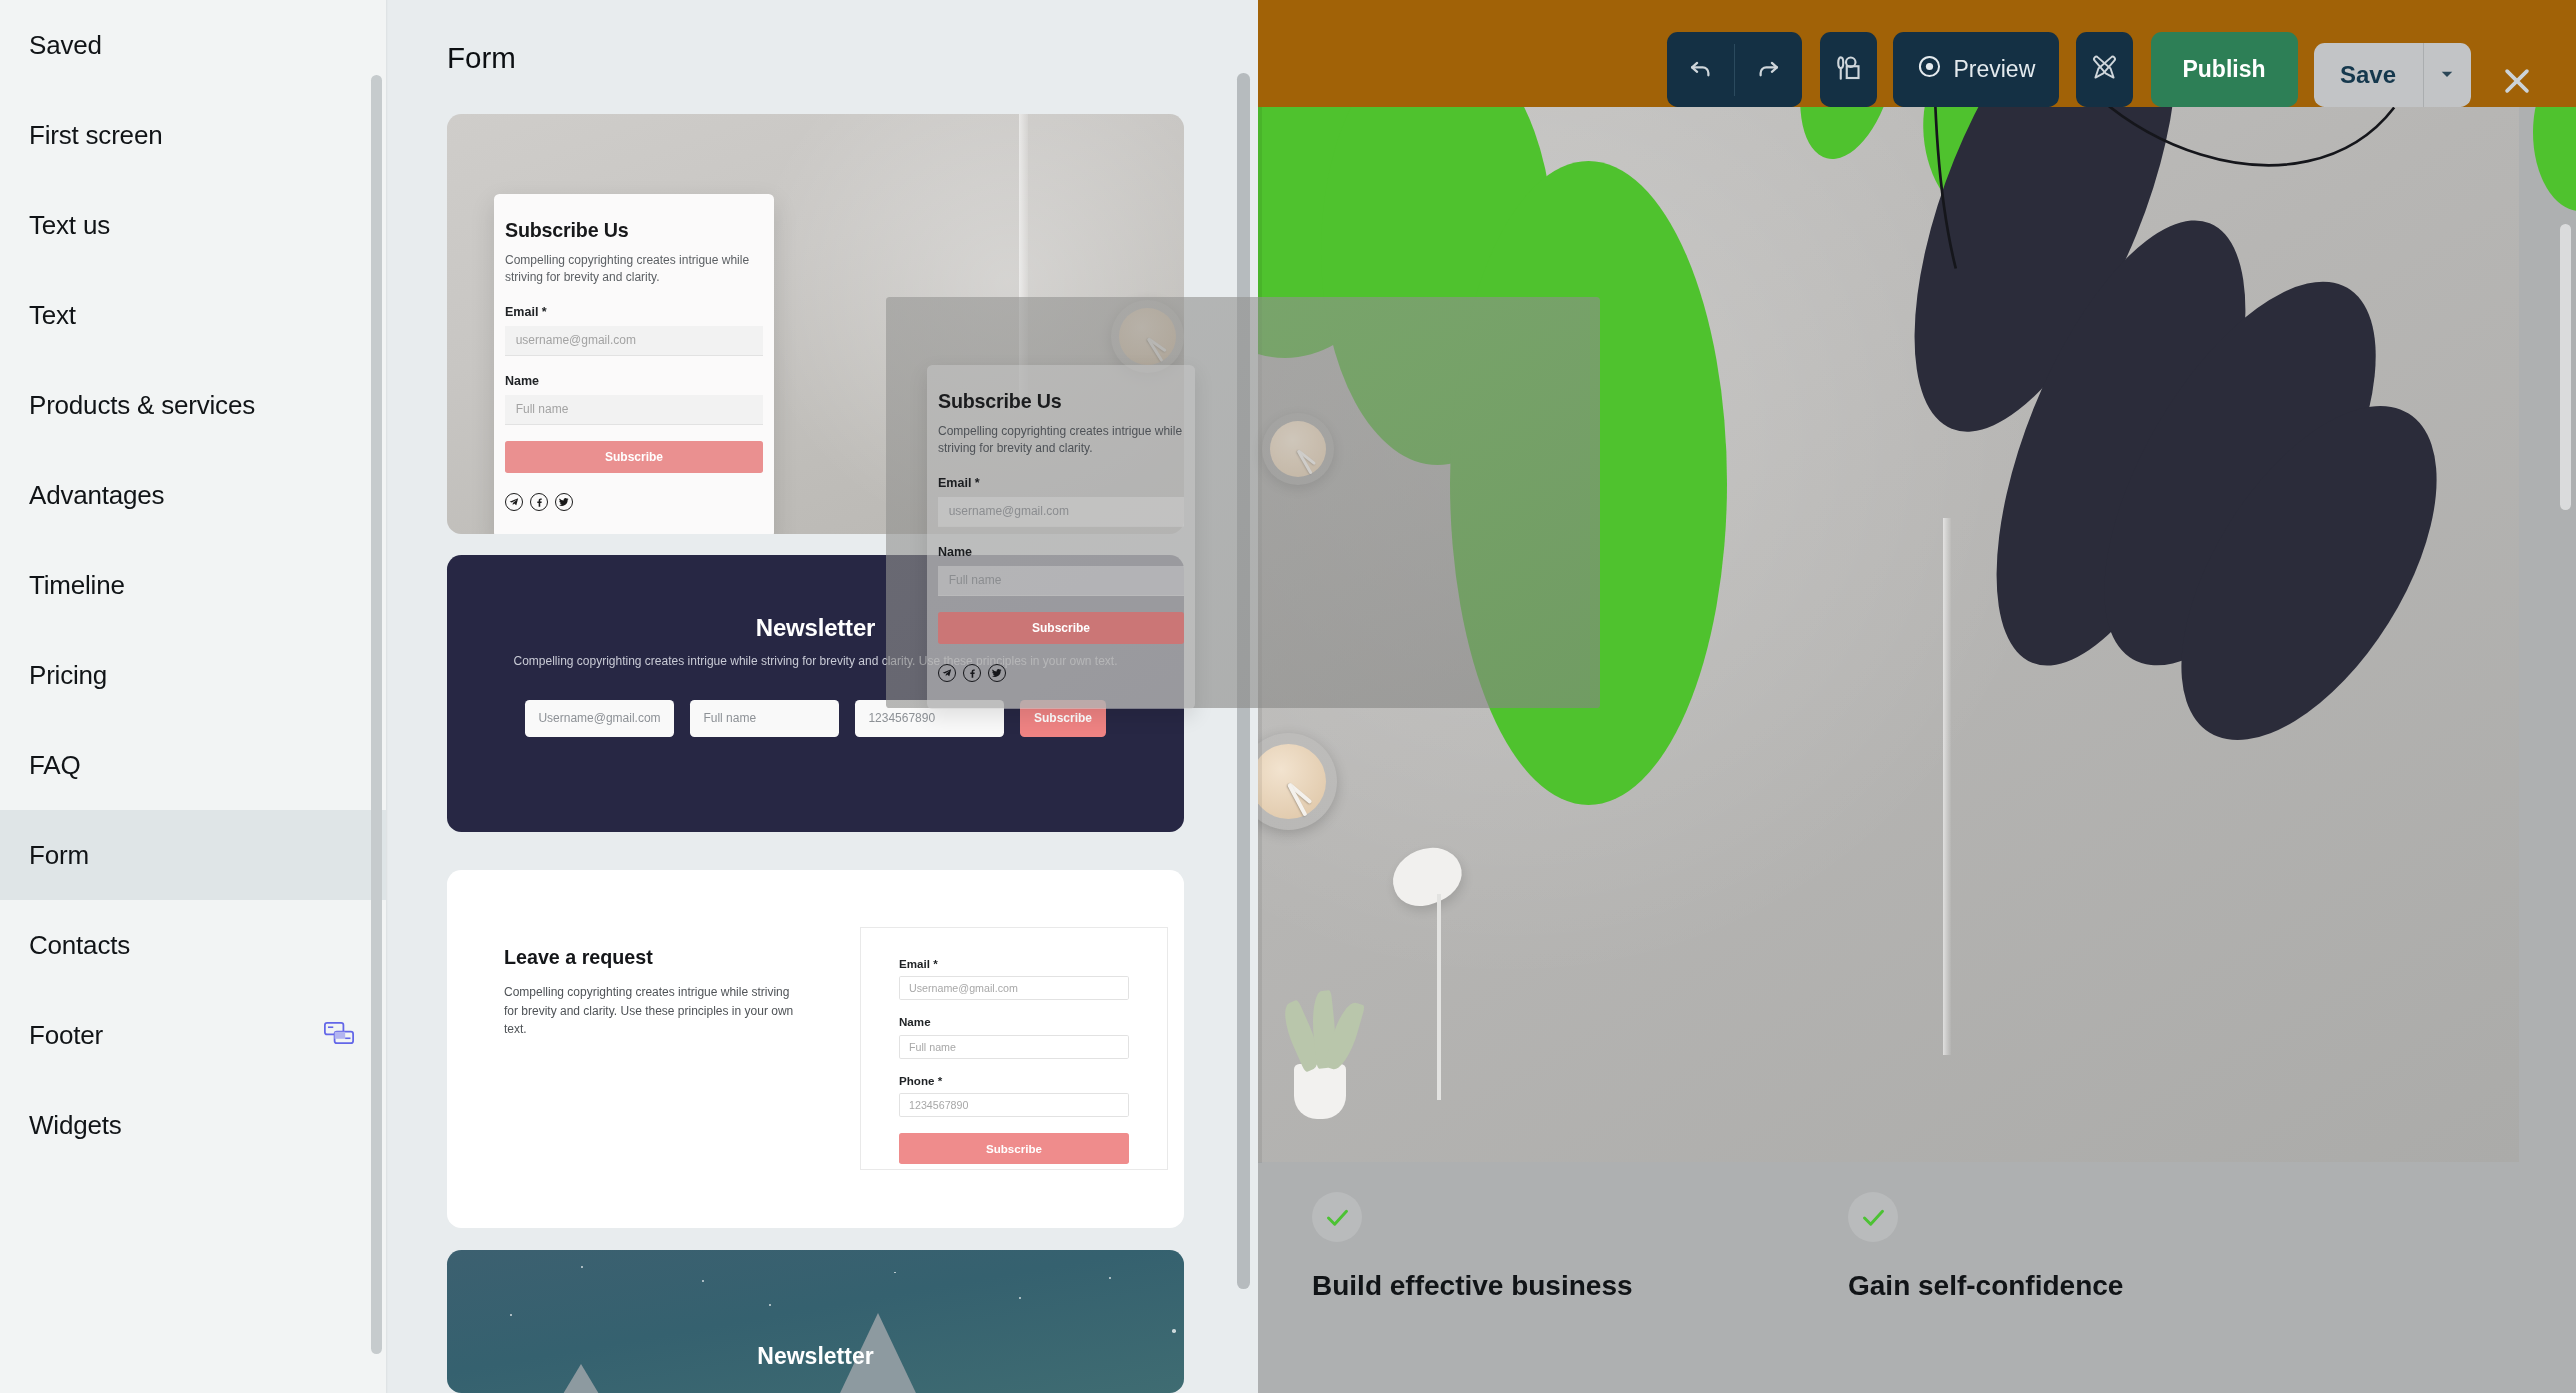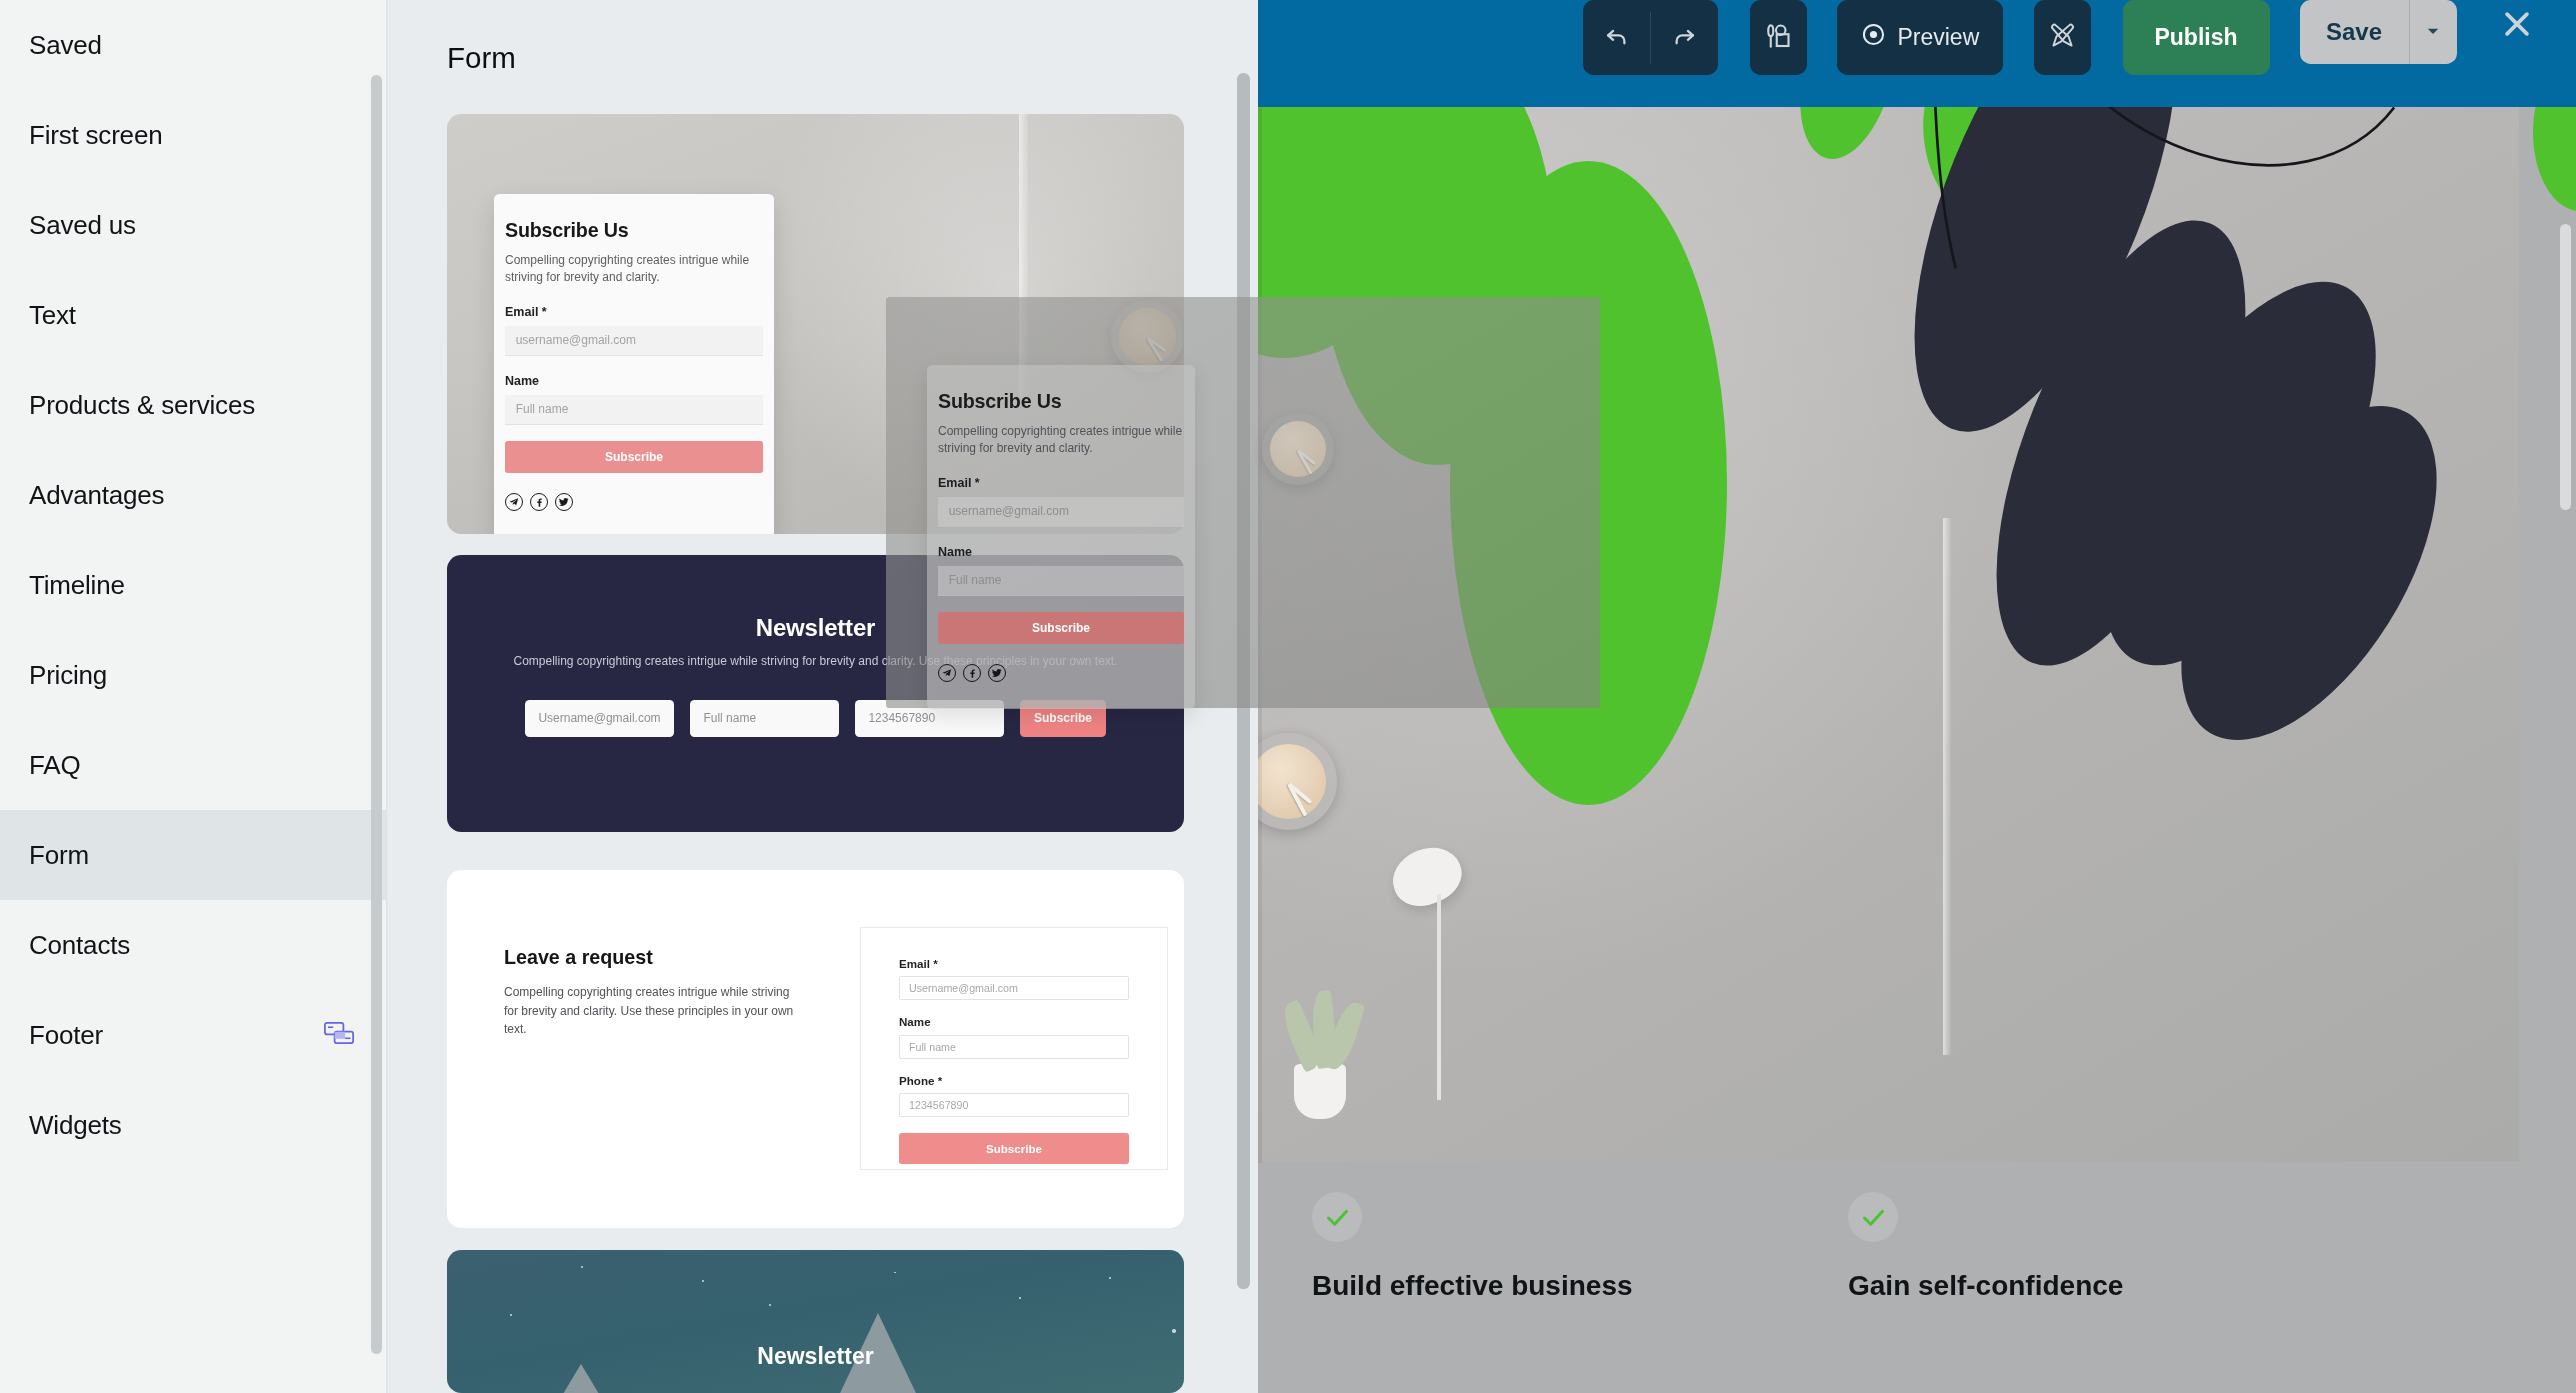--- a/index.html
+++ b/index.html
@@ -274,23 +274,23 @@
     position: absolute; right: 5.4px; top: 224px;
     width: 10.7px; height: 286px;
     background: rgba(255,255,255,0.55); border-radius: 5.4px;
     cursor: pointer;
   }
 
   
   #toolbar {
     position: absolute; left: 1258px; top: 0;
     width: 1318px; height: 107px;
-    background: #0369a1;
-    display: flex; align-items: flex-start; justify-content: flex-end;
-    padding-right: 34px; gap: 14px;
+    background: #a16207;
+    display: flex; align-items: flex-end; justify-content: flex-end;
+    padding-right: 34px; gap: 0;
     z-index: 40;
   }
   .tb-btn {
     height: 75px; border: none; border-radius: 10.7px;
     background: #143044; color: #cfd6db;
     display: flex; align-items: center; justify-content: center;
     font-family: "Liberation Sans", sans-serif;
     cursor: pointer;
   }
   #undo-redo {
@@ -373,21 +373,21 @@
   <div id="sidebar">
     <div class="side-item">
       <span class="lbl">Saved</span>
     </div>
 
 
     <div class="side-item">
       <span class="lbl">First screen</span>
     </div>
     <div class="side-item">
-      <span class="lbl">Saved us</span>
+      <span class="lbl">Text us</span>
     </div>
     <div class="side-item">
       <span class="lbl">Text</span>
     </div>
     <div class="side-item">
       <span class="lbl">Products &amp; services</span>
     </div>
     <div class="side-item">
       <span class="lbl">Advantages</span>
     </div>

